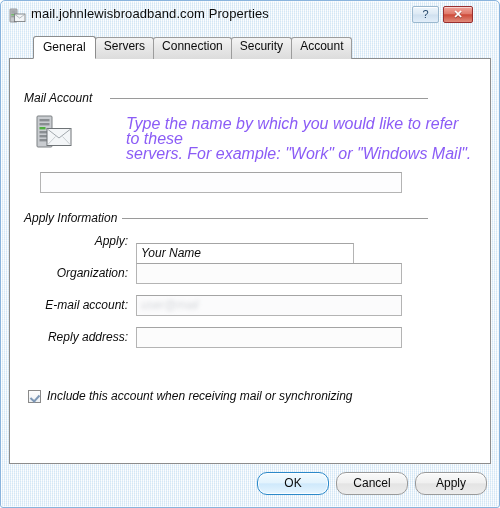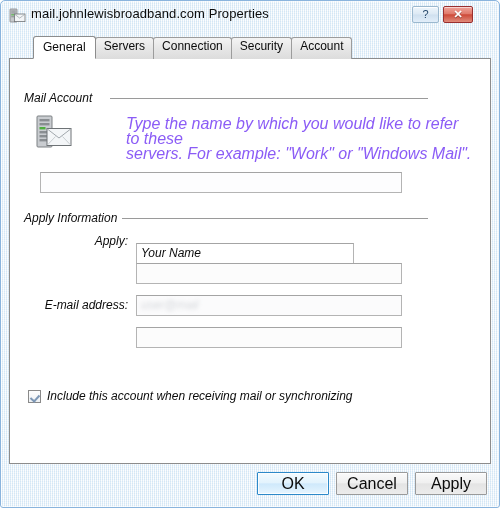--- a/index.html
+++ b/index.html
@@ -257,24 +257,24 @@
     left: 0; top: 441px;
     width: 482px;
     height: 24px;
   }
   .btn {
     position: absolute;
     top: 0;
     width: 72px; height: 23px;
     box-sizing: border-box;
     border: 1px solid #9a9a9a;
-    border-radius: 1px;
+    border-radius: 10px;
     background: linear-gradient(180deg, #fafafa 0%, #f0f0f0 46%, #e4e4e4 52%, #ececec 100%);
     font-family: "Liberation Sans", sans-serif;
-    font-size: 16px;
+    font-size: 12px;
     color: #0b0b0b;
     text-align: center;
     line-height: 21px;
     box-shadow: inset 0 1px 0 rgba(255,255,255,0.85);
   }
   .btn.default {
     border: 1px solid #2c89c9;
     background: linear-gradient(180deg, #f3fbff 0%, #e3f3fd 46%, #cfe9fb 52%, #e6f5ff 100%);
     box-shadow: inset 0 0 0 1px rgba(255,255,255,0.8);
   }
@@ -348,29 +348,31 @@
       </div>
 
       <div class="group-label" style="left:14px; top:152px;">Apply Information</div>
       <div class="group-rule" style="left:112px; top:159px; width:306px;"></div>
 
       <div class="flabel" style="left:18px; top:175px; width:100px;">Apply:</div>
       <div class="field" style="left:126px; top:184px; width:218px;">
         <span>Your Name</span>
       </div>
 
+      <div class="flabel" style="left:18px; top:207px; width:100px;">Organization:</div>
       <div class="field empty" style="left:126px; top:204px; width:266px;">
         <span></span>
       </div>
 
-      <div class="flabel" style="left:18px; top:239px; width:100px;">E-mail address:</div>
+      <div class="flabel" style="left:18px; top:239px; width:100px;">E-mail account:</div>
       <div class="field masked" style="left:126px; top:236px; width:266px;">
         <span class="masked-text">user@mail</span>
       </div>
 
+      <div class="flabel" style="left:18px; top:271px; width:100px;">Reply address:</div>
       <div class="field empty" style="left:126px; top:268px; width:266px;">
         <span></span>
       </div>
 
       <div class="cbrow">
         <span class="cbox"></span>
         <span class="cblabel">Include this account when receiving mail or synchronizing</span>
       </div>
 
     </div>

